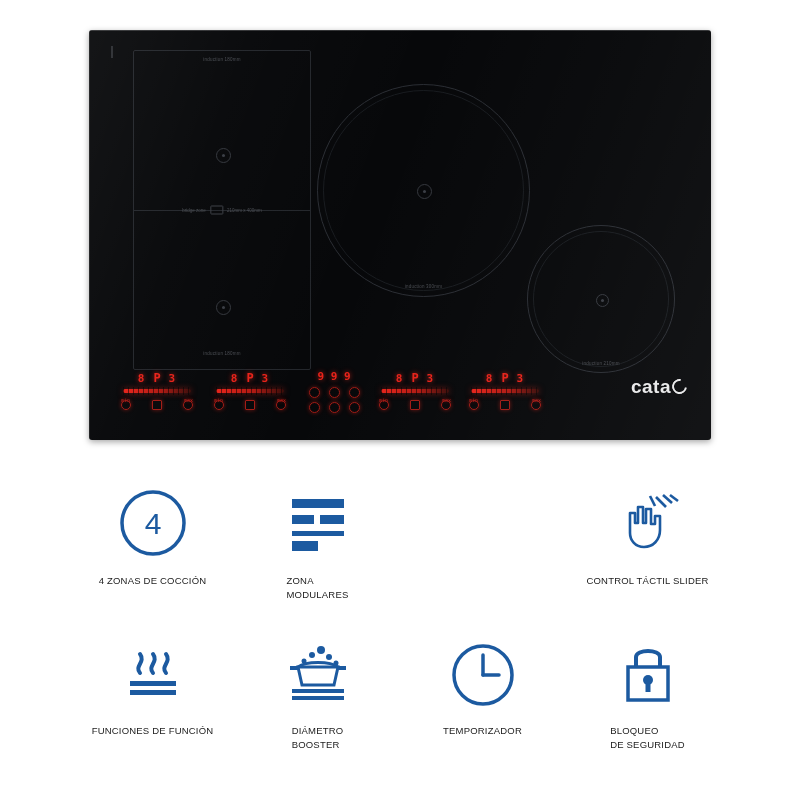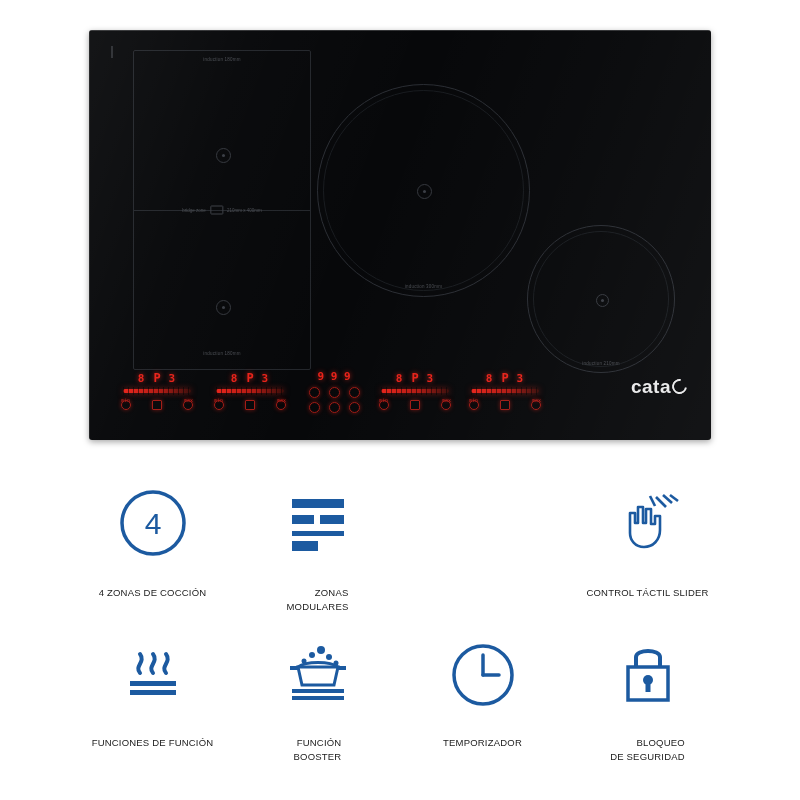--- a/index.html
+++ b/index.html
@@ -357,25 +357,25 @@
     flex-direction: column;
     align-items: center;
   }
   .feature .icon-box {
     height: 86px;
     display: flex;
     align-items: center;
     justify-content: center;
   }
   .feature .caption {
-    margin-top: 20px;
+    margin-top: 8px;
     color: #1b1b1b;
     font-size: 9.5px;
     line-height: 1.45;
-    text-align: right;
+    text-align: left;
     letter-spacing: 0.2px;
     white-space: pre-line;
   }
   .blue-fill { fill: #1c5aa0; }
   .circle-num {
     font-family: "Liberation Sans", sans-serif;
     font-size: 30px;
     fill: #1c5aa0;
     text-anchor: middle;
   }
@@ -537,21 +537,21 @@
   <div class="feature">
     <div class="icon-box">
       <svg width="80" height="80" viewBox="0 0 80 80">
         <rect x="14" y="16" width="52" height="9" class="blue-fill"></rect>
         <rect x="14" y="32" width="22" height="9" class="blue-fill"></rect>
         <rect x="42" y="32" width="24" height="9" class="blue-fill"></rect>
         <rect x="14" y="48" width="52" height="5" class="blue-fill"></rect>
         <rect x="14" y="58" width="26" height="10" class="blue-fill"></rect>
       </svg>
     </div>
-    <div class="caption">ZONAS
+    <div class="caption">ZONA
 MODULARES</div>
   </div>
 
   <div class="feature">
   </div>
 
   <div class="feature">
     <div class="icon-box">
       <svg width="84" height="80" viewBox="0 0 84 80">
         <g stroke="#1c5aa0" stroke-width="2.6" fill="none" stroke-linejoin="round">
@@ -592,21 +592,21 @@
           <circle cx="60" cy="30" r="2.5"></circle>
         </g>
         <path d="M22 34 L62 34 L58 52 L26 52 Z" stroke="#1c5aa0" stroke-width="3" fill="none"></path>
         <path d="M22 34 C30 28 54 28 62 34" stroke="#1c5aa0" stroke-width="3" fill="none"></path>
         <rect x="14" y="33" width="8" height="4" class="blue-fill"></rect>
         <rect x="62" y="33" width="8" height="4" class="blue-fill"></rect>
         <rect x="16" y="56" width="52" height="4" class="blue-fill"></rect>
         <rect x="16" y="63" width="52" height="4" class="blue-fill"></rect>
       </svg>
     </div>
-    <div class="caption">FUNCIÓN
+    <div class="caption">DIÁMETRO
 BOOSTER</div>
   </div>
 
   <div class="feature">
     <div class="icon-box">
       <svg width="80" height="80" viewBox="0 0 80 80">
         <circle cx="40" cy="42" r="29" stroke="#1c5aa0" stroke-width="3.5" fill="none"></circle>
         <line x1="40" y1="42" x2="40" y2="22" stroke="#1c5aa0" stroke-width="3.5" stroke-linecap="round"></line>
         <line x1="40" y1="42" x2="56" y2="42" stroke="#1c5aa0" stroke-width="3.5" stroke-linecap="round"></line>
       </svg>

